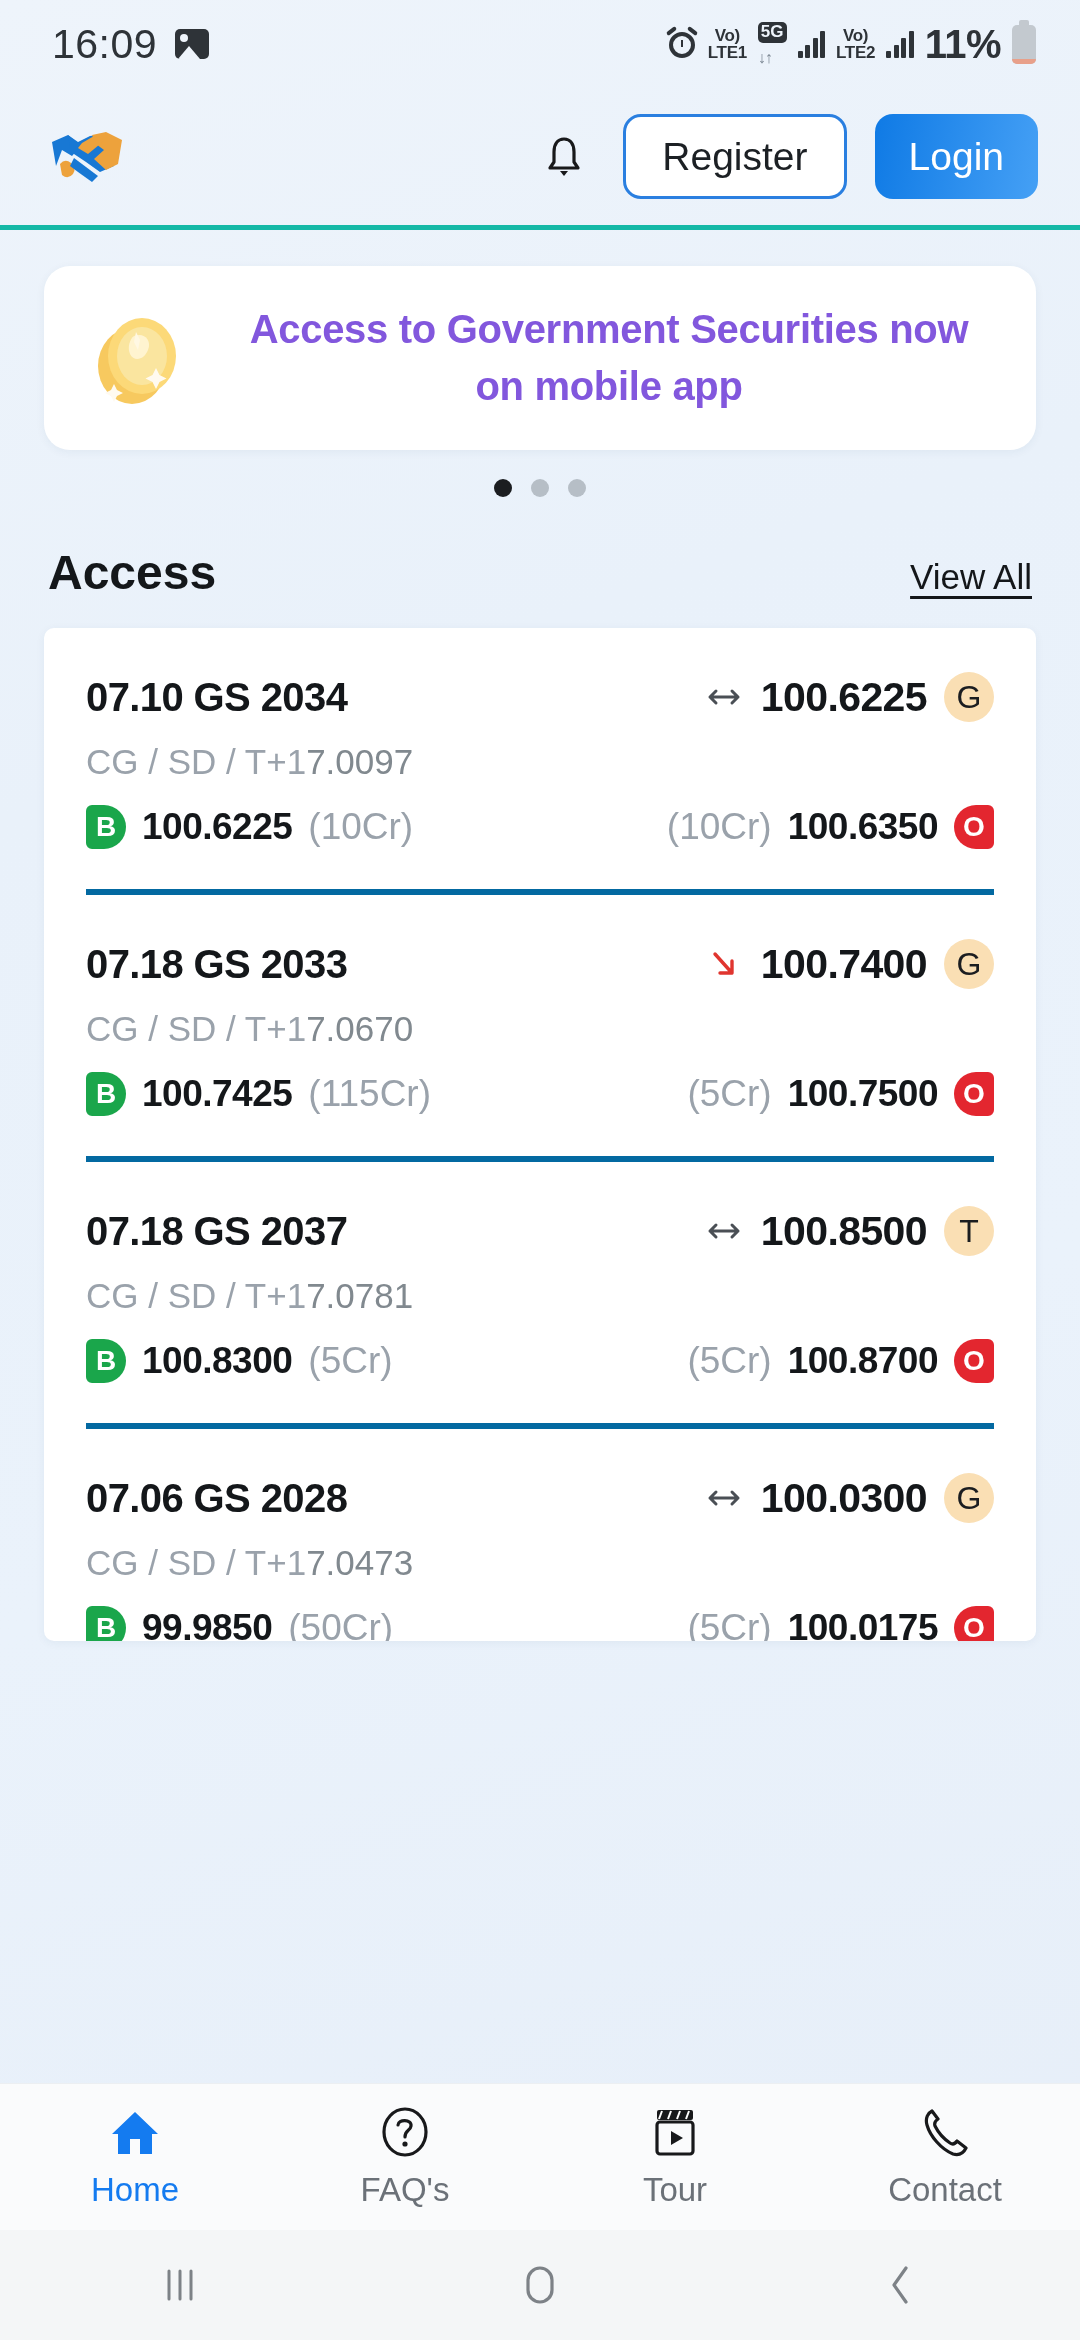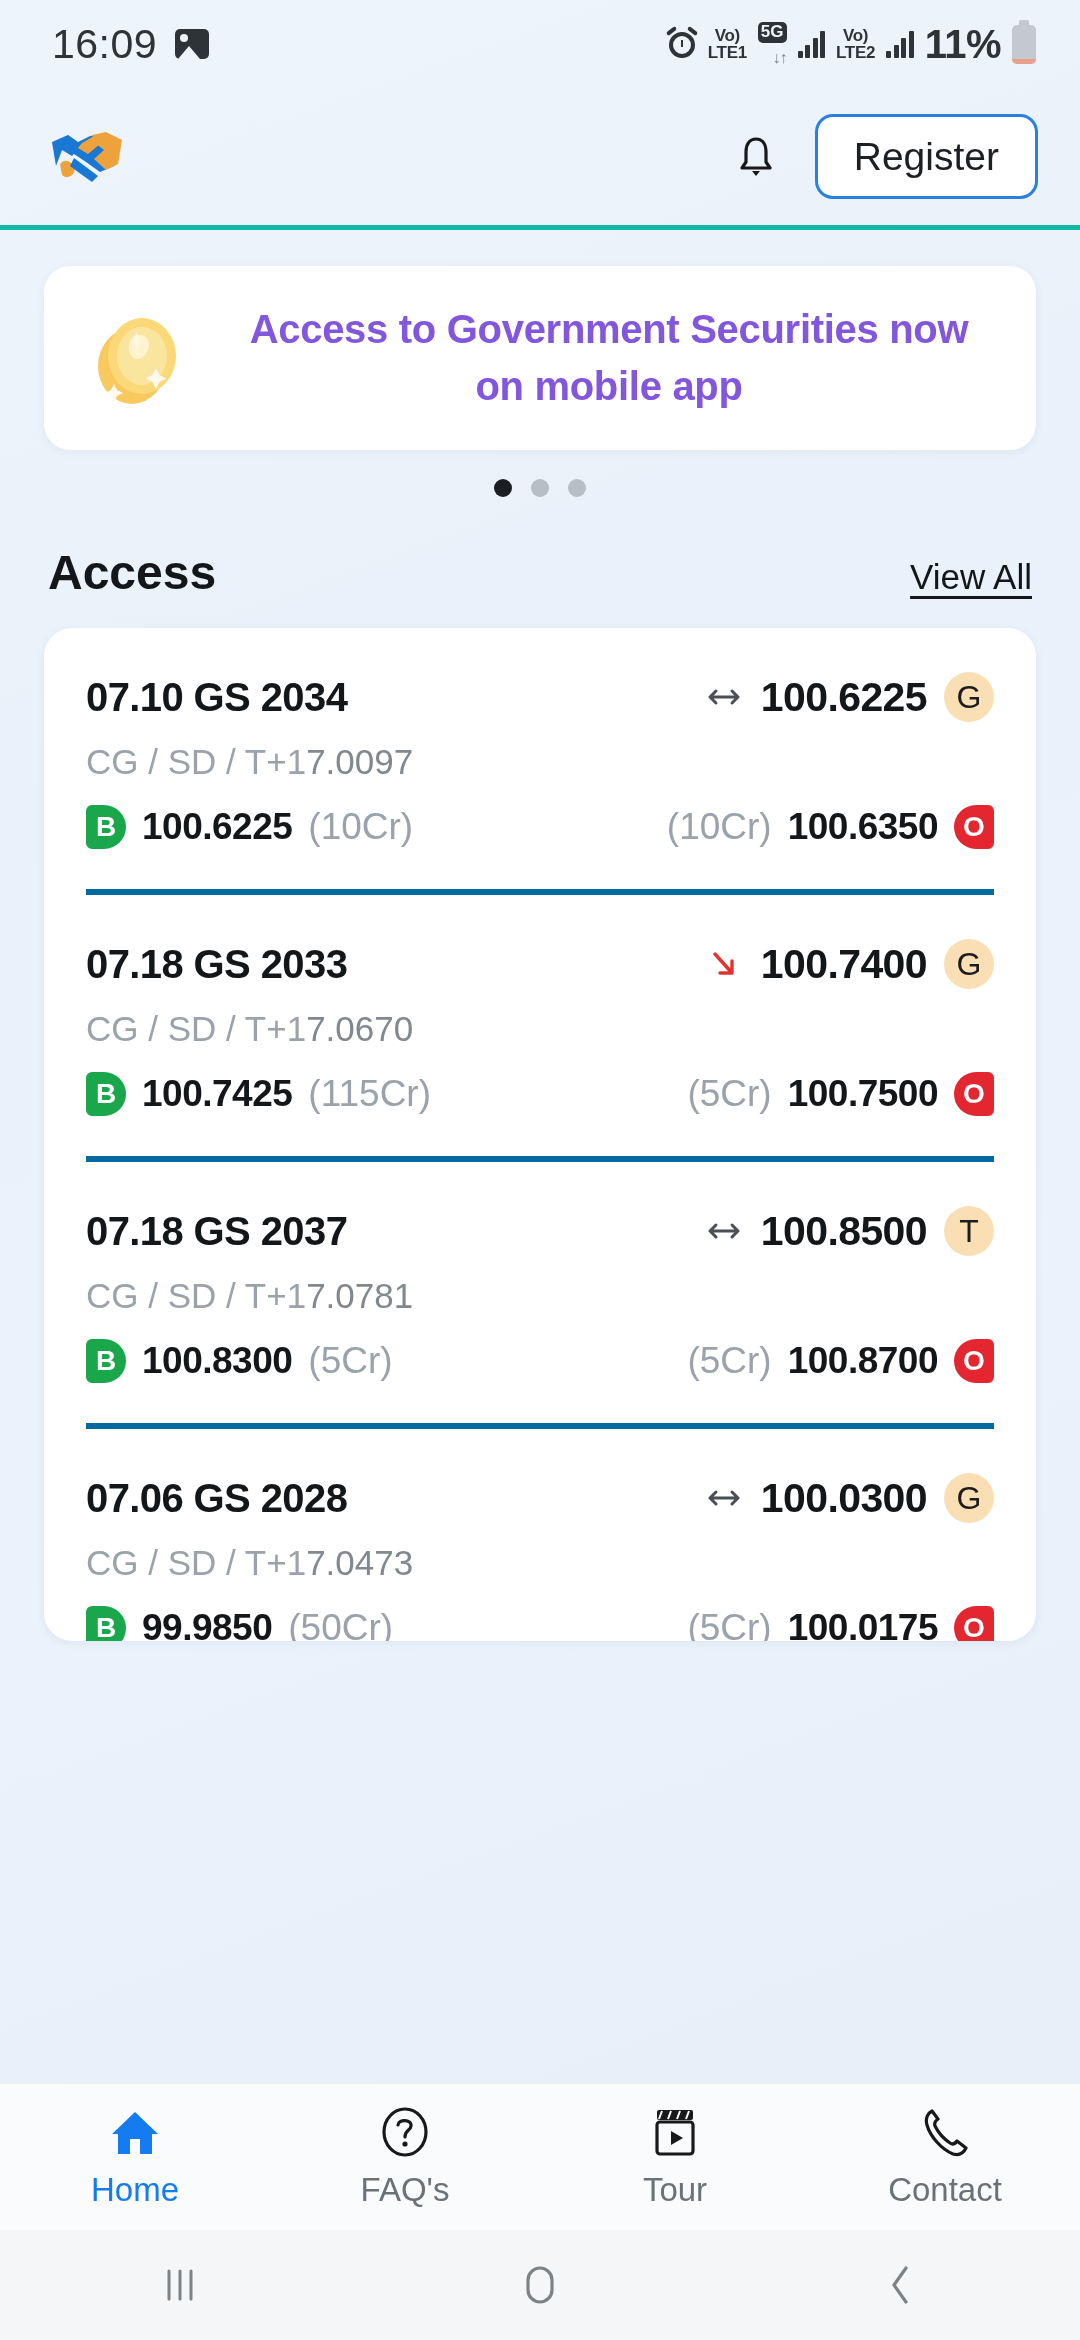--- a/index.html
+++ b/index.html
@@ -33,21 +33,21 @@
     border-radius:50%; top:3px; left:2px; }
   .alarm-ic .bell::after { content:""; position:absolute; width:2px;height:7px;
     background:#2e3338; left:8px; top:4px; transform-origin: bottom; }
   .alarm-ic .ear-l, .alarm-ic .ear-r { position:absolute; width:11px;height:4px;
     background:#2e3338; top:0; border-radius:2px; }
   .alarm-ic .ear-l { left:-1px; transform:rotate(-38deg); }
   .alarm-ic .ear-r { right:-1px; transform:rotate(38deg); }
   .volte { display:flex; flex-direction:column; align-items:center;
     font-size:17px; font-weight:bold; color:#2e3338; line-height:1.02; }
   .volte .t { letter-spacing:-.3px; }
-  .fiveg-wrap { display:flex; flex-direction:column; align-items:flex-end; gap:8px; }
+  .fiveg-wrap { display:flex; flex-direction:column; align-items:flex-start; gap:8px; }
   .fiveg { background:#2e3338; color:#eef4fb; font-size:17px; font-weight:bold;
     border-radius:5px; padding:1px 3px; line-height:1.1; }
   .updown { font-size:16px; color:#7d8894; line-height:.9; letter-spacing:-1px; }
   .bars { display:flex; align-items:flex-end; gap:2.5px; height:28px; }
   .bars i { width:5px; background:#2e3338; border-radius:1px; display:block; }
   .bars i:nth-child(1){height:7px;} .bars i:nth-child(2){height:13px;}
   .bars i:nth-child(3){height:20px;} .bars i:nth-child(4){height:27px;}
   .bars.dim i:nth-child(1){background:#2e3338;}
   #battery-pct { font-size:40px; color:#2e3338; letter-spacing:-.5px;font-weight:bold; }
   .batt { width:24px;height:39px; border-radius:5px; background:#c3c9cf;
@@ -93,21 +93,21 @@
 
   
   #market-header {
     display:flex; align-items:baseline; justify-content:space-between;
     padding:48px 48px 28px;
   }
   #market-title { font-size:48px; font-weight:bold; color:#14171a; }
   #view-all-link { font-size:35px; color:#14171a; text-decoration:underline;
     text-underline-offset:7px; }
   #market-card {
-    margin:0 44px; background:#fff; border-radius:28px;
+    margin:0 44px; background:#fff; border-radius:10px;
     padding:0 42px; box-shadow:0 2px 10px rgba(40,70,110,.06);
     height:1013px; overflow:hidden;
   }
   .market-row { padding:44px 0 40px; }
   .market-row + .market-row { border-top:6px solid #0369a1; }
   .row-top { display:flex; align-items:center; justify-content:space-between; }
   .sec-name { font-size:40px; font-weight:bold; color:#14171a; letter-spacing:-.6px; }
   .price-group { display:flex; align-items:center; gap:17px; }
   .trend-ic { width:40px;height:40px; display:flex;align-items:center;justify-content:center; }
   .price-val { font-size:41px; font-weight:bold; color:#14171a; letter-spacing:-.6px; }
@@ -203,20 +203,21 @@
     </svg>
   </span>
   <div id="header-actions">
     <span id="bell-button">
       <svg viewBox="0 0 40 44" width="40" height="44">
         <path d="M20 4 C27 4 30 10 30 17 L30 27 L34 33 L6 33 L10 27 L10 17 C10 10 13 4 20 4 Z" fill="none" stroke="#18191b" stroke-width="3.2" stroke-linejoin="round"></path>
         <path d="M16 36 L24 36 L20 41 Z" fill="#18191b"></path>
       </svg>
     </span>
     <button id="register-button">Register</button>
+    <button id="login-button">Login</button>
   </div>
 </div>
 
 <div id="banner-carousel">
   <div id="banner-card">
     <span id="banner-coin">
       <svg viewBox="0 0 104 104" width="104" height="104">
         <ellipse cx="46" cy="60" rx="34" ry="38" fill="#f7c95f"></ellipse>
         <ellipse cx="56" cy="50" rx="34" ry="38" fill="#fcd978"></ellipse>
         <ellipse cx="56" cy="50" rx="25" ry="29" fill="#fae59f"></ellipse>

